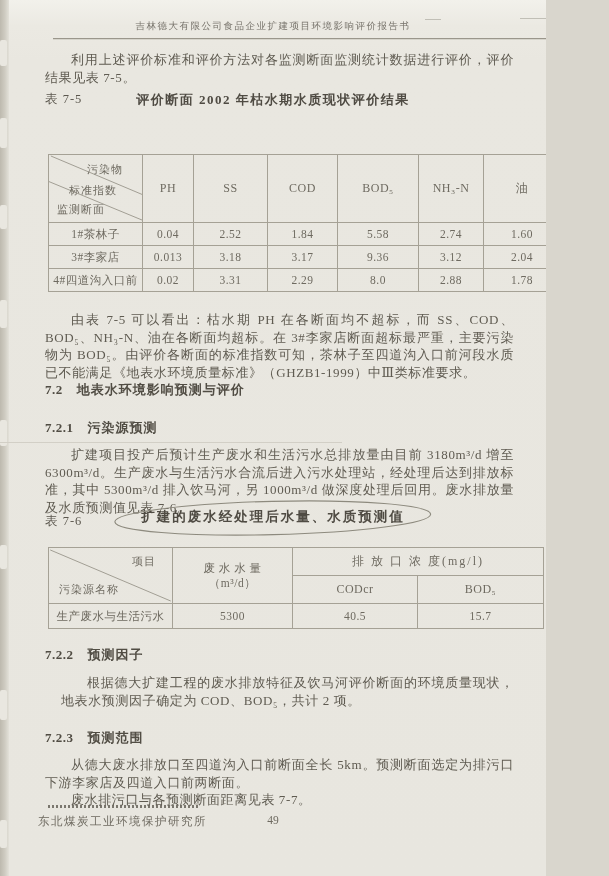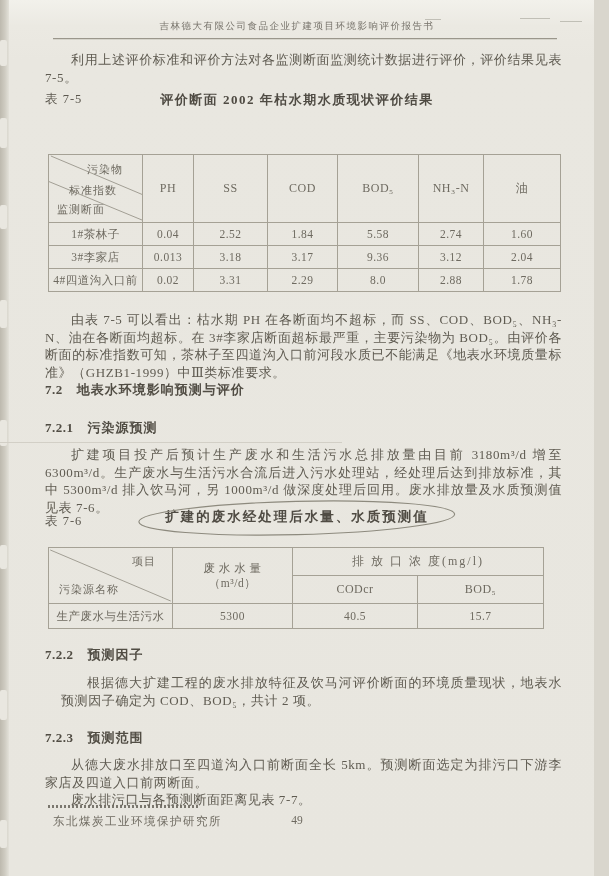--- a/index.html
+++ b/index.html
@@ -2,21 +2,21 @@
 <html><head>
 <meta charset="utf-8">
 <style>
   * { margin:0; padding:0; box-sizing:border-box; }
   html,body { width:609px; height:876px; }
   body{
     font-family:"Liberation Serif","DejaVu Serif",serif;
     background:#d9d6cd;
   }
   .page{
-    position:relative; width:594px; height:876px; overflow:hidden;
+    position:relative; width:546px; height:876px; overflow:hidden;
     background:linear-gradient(180deg,#f2f1eb 0px,#ebe9e2 26px,#e9e7e0 60px,#e8e6df 100%);
     color:#5d594f;
   }
   
   .edge-left{
     position:absolute; left:0; top:0; width:9px; height:876px;
     background:linear-gradient(90deg,#bdb9ae 0,#cfccc2 55%,#e3e1d9 100%);
   }
   .edge-mark{ position:absolute; left:0; width:7px; background:#e9e7e0; border-radius:2px; }
   .scan-dash{ position:absolute; height:1px; background:#9d9a90; opacity:.55; }
@@ -83,21 +83,21 @@
     font-size:13.5px; font-weight:bold; letter-spacing:2px; color:#4f4b43;
   }
   .circled-inner svg{ position:absolute; inset:-4px; width:calc(100% + 8px); height:calc(100% + 8px); overflow:visible; }
 
   .footer-rule{
     position:absolute; left:48px; top:805px; width:152px; height:3px;
     background:repeating-linear-gradient(90deg,#5f5b52 0 2px,transparent 2px 4px);
     opacity:.8;
   }
   .footer-org{
-    position:absolute; left:53px; top:814px; font-size:11.5px; letter-spacing:1.5px; color:#6e6a60;
+    position:absolute; left:38px; top:814px; font-size:11.5px; letter-spacing:1.5px; color:#6e6a60;
   }
   .footer-page{
     position:absolute; left:0; right:0; top:814px; text-align:center;
     font-size:11.5px; color:#6e6a60;
   }
 </style>
 </head>
 <body>
 
 <div class="page">

